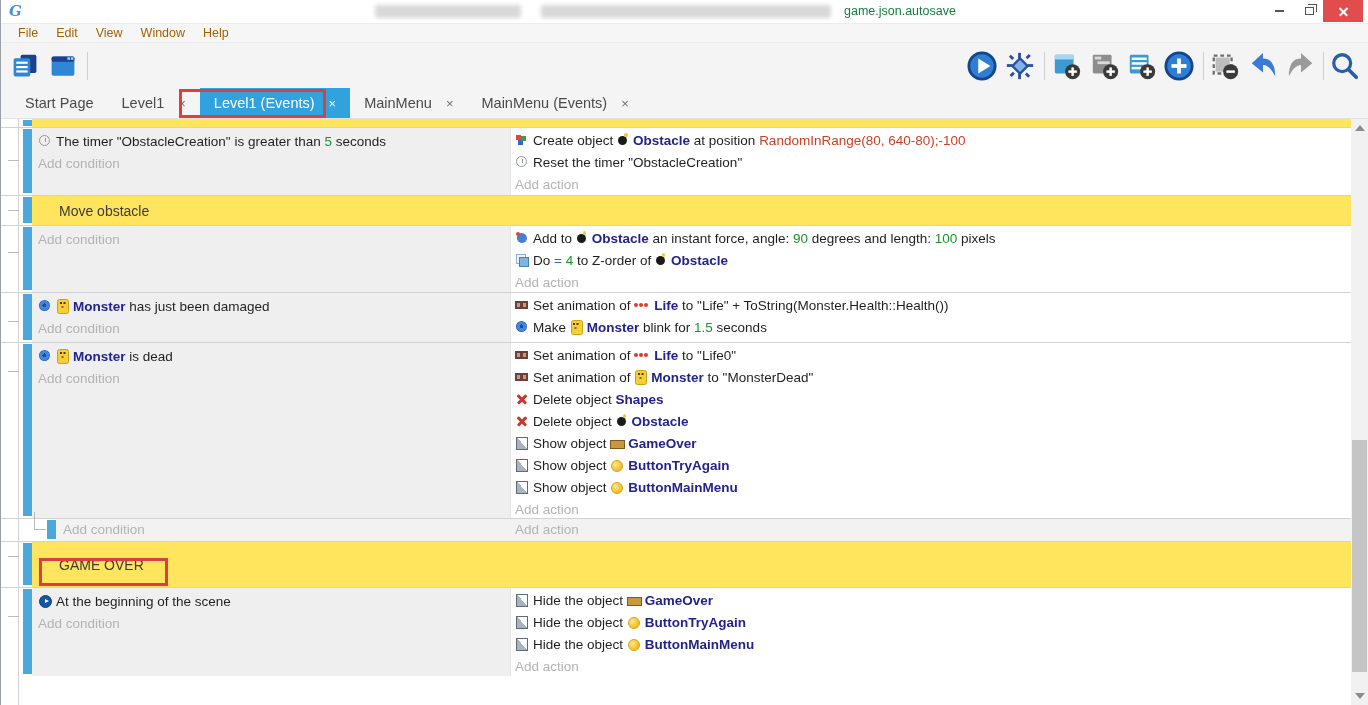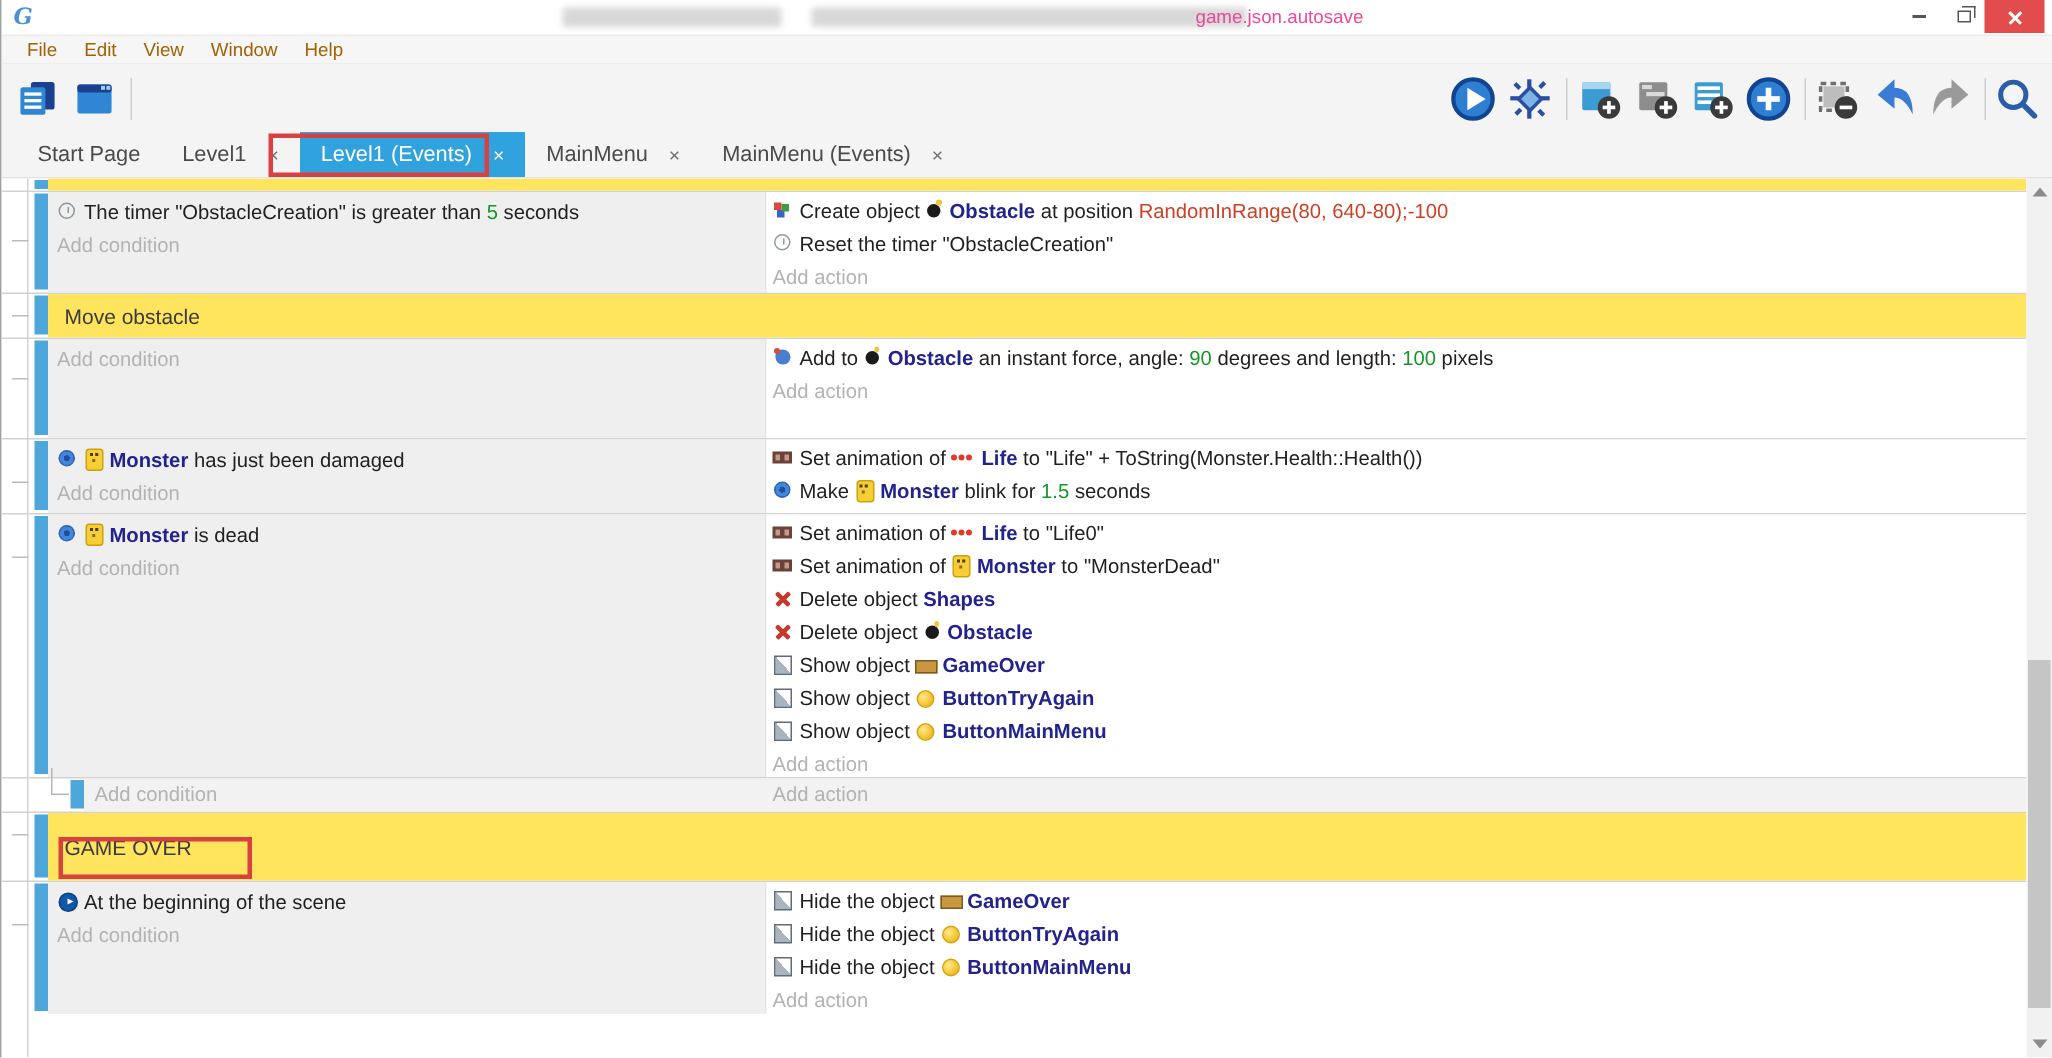--- a/index.html
+++ b/index.html
@@ -8,21 +8,21 @@
   #app { position:relative; width:1368px; height:705px; background:#fff;
     border-left:1px solid #9aa0a6; overflow:hidden; }
 
   
   .titlebar { position:absolute; left:0; top:0; right:0; height:24px; background:#ffffff;
     border-bottom:1px solid #ececec; }
   .gd-logo { position:absolute; left:8px; top:2px; width:18px; height:18px;
     font-family:"DejaVu Serif","Liberation Serif",serif; font-style:italic; font-weight:bold;
     font-size:15px; color:#4a90d9; line-height:18px; }
   .redact { position:absolute; top:5px; height:13px; background:#d8d8d8; filter:blur(2px); border-radius:2px; }
-  .title-text { position:absolute; left:796px; top:4px; font-size:12.5px; color:#ec4899; }
+  .title-text { position:absolute; left:843px; top:4px; font-size:12.5px; color:#15803d; }
   .winbtn { position:absolute; top:0; height:22px; width:28px; display:flex; align-items:center;
     justify-content:center; color:#444; cursor:default; }
   .btn-min { left:1264px; font-size:14px; }
   .btn-min i { display:block; width:9px; height:2px; background:#555; }
   .btn-max { left:1294px; }
   .btn-max i { display:block; width:9px; height:8px; border:1.3px solid #555; position:relative; }
   .btn-max i::before { content:''; position:absolute; left:2px; top:-4px; width:8px; height:7px;
     border:1.3px solid #555; border-bottom:none; border-left:none; }
   .btn-close { left:1322px; width:40px; background:#e24c4c; }
   .btn-close i { position:relative; display:block; width:11px; height:11px; }
@@ -50,21 +50,21 @@
   .red-box-tab { position:absolute; left:178px; top:89px; width:147px; height:29px;
     border:3px solid #d94040; pointer-events:none; }
 
   
   .events { position:absolute; left:0; top:119px; right:17px; bottom:0; background:#fff; overflow:hidden; }
   .treeline { position:absolute; left:17px; top:0; bottom:0; width:1px; background:#d4d4d4; }
   .evrow { position:relative; width:100%; border-bottom:1px solid #d2d2d2; }
   .bar { position:absolute; left:22px; top:1px; bottom:2px; width:9px; background:#4da7db; }
   .tick { position:absolute; left:7px; width:11px; height:1px; background:#bcbcbc; }
   .comment-inner { position:absolute; left:31px; top:0; right:0; bottom:0; background:#ffe45e;
-    display:flex; align-items:center; padding-left:11px; font-size:14px; color:#3b3b3b; }
+    display:flex; align-items:center; padding-left:27px; font-size:14px; color:#3b3b3b; }
   .cond { position:absolute; left:31px; top:0; bottom:0; width:479px; background:#efeff0;
     border-right:1px solid #e4e4e4; padding:3px 0 0 6px; }
   .act { position:absolute; left:510px; top:0; bottom:0; right:0; background:#fff; padding:2px 0 0 4px; }
   .line { line-height:22px; font-size:13.5px; color:#1f1f1f; white-space:pre; }
   .addline { line-height:22px; font-size:13.5px; color:#b3b3b3; white-space:pre; }
   .seg { color:#1f1f1f; }
   .seg-obj { color:#23238c; font-weight:bold; }
   .seg-num { color:#18962a; }
   .seg-expr { color:#cc4125; }
   .seg-eq  { color:#3a66d0; }
@@ -316,20 +316,21 @@
       <div class="bar"></div>
     </div>
 
     <div class="evrow" style="height:67px">
       <div class="tick" style="top:26px"></div>
       <div class="cond">
         <div class="addline">Add condition</div>
       </div>
       <div class="act">
         <div class="line"><span class="ic ic-force"></span><span class="seg">Add to </span><span class="ic ic-bomb"></span><span class="seg seg-obj">Obstacle</span><span class="seg"> an instant force, angle: </span><span class="seg seg-num">90</span><span class="seg"> degrees and length: </span><span class="seg seg-num">100</span><span class="seg"> pixels</span></div>
+        <div class="line"><span class="ic ic-zorder"></span><span class="seg">Do </span><span class="seg seg-eq">= </span><span class="seg seg-num">4</span><span class="seg"> to Z-order of </span><span class="ic ic-bomb"></span><span class="seg seg-obj">Obstacle</span></div>
         <div class="addline">Add action</div>
       </div>
       <div class="bar"></div>
     </div>
 
 
     <div class="evrow" style="height:50px">
       <div class="tick" style="top:28px"></div>
       <div class="cond">
         <div class="line"><span class="ic ic-behavior"></span><span class="ic ic-monster"></span><span class="seg seg-obj">Monster</span><span class="seg"> has just been damaged</span></div>

